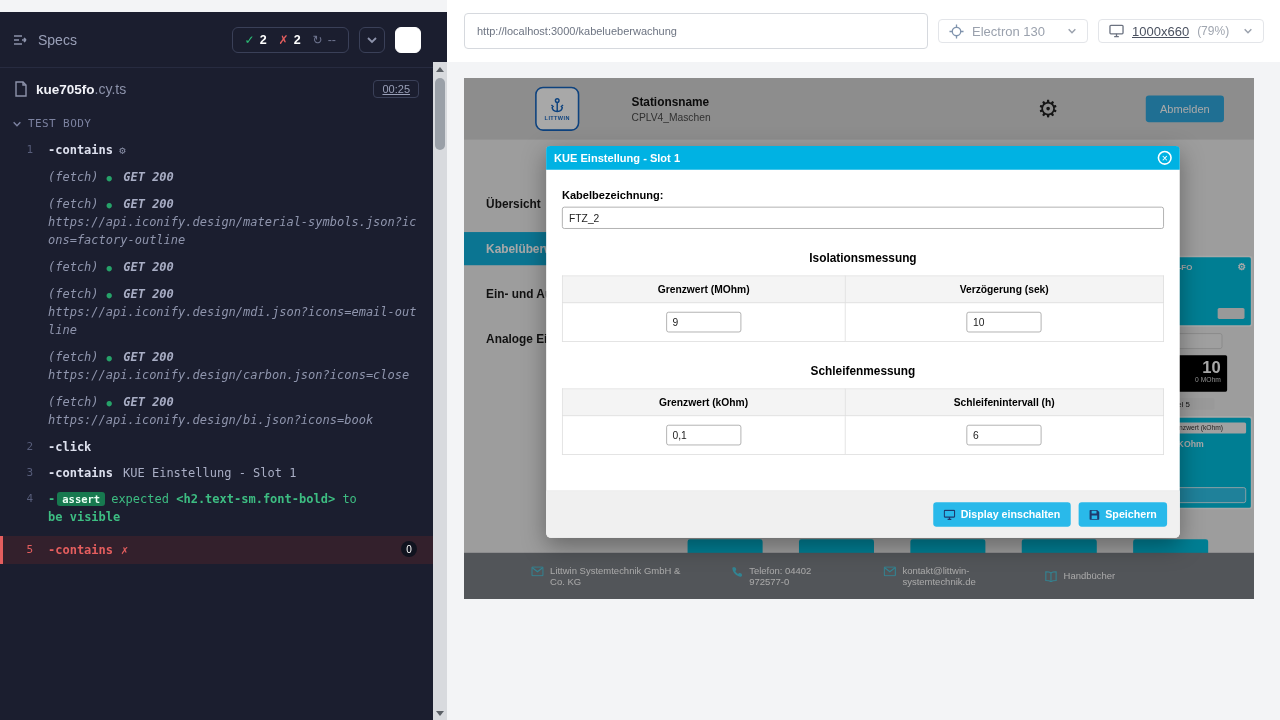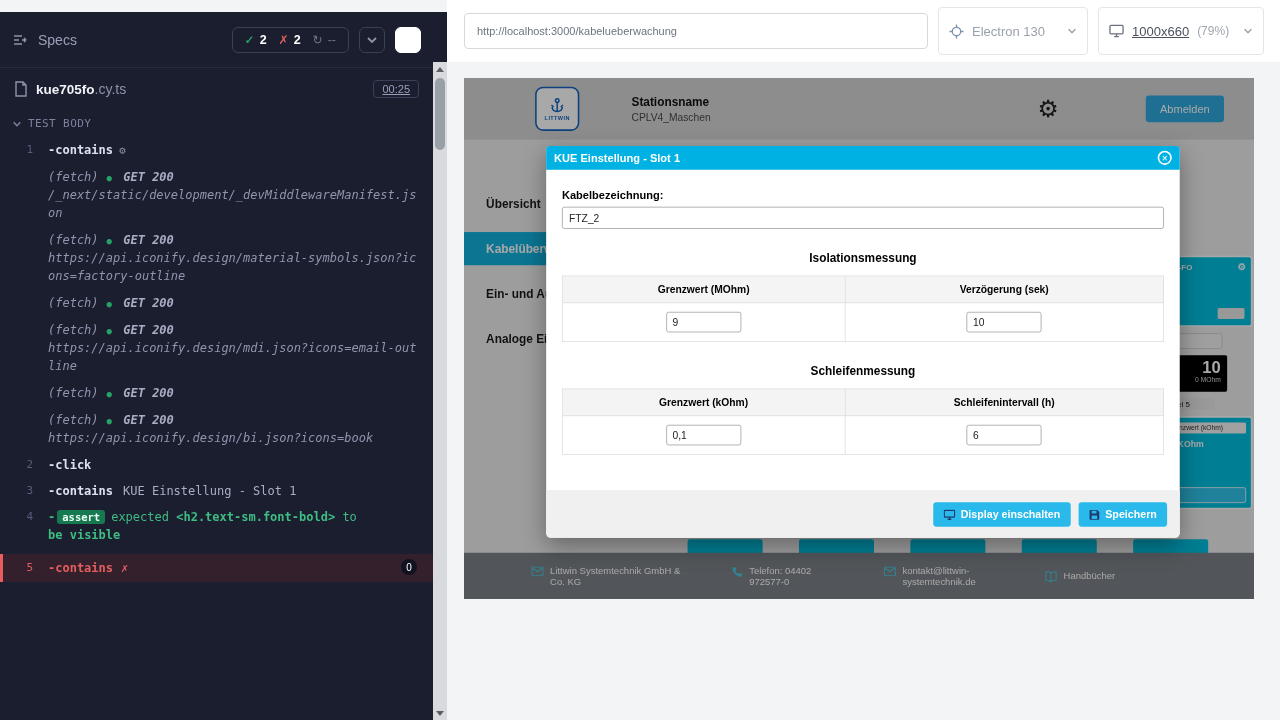--- a/index.html
+++ b/index.html
@@ -55,21 +55,21 @@
   .sb-arrow.up { top:0; }
   .sb-arrow.down { bottom:0; }
   .tri-up { width:0; height:0; border-left:4px solid transparent; border-right:4px solid transparent; border-bottom:5px solid #5b6066; }
   .tri-down { width:0; height:0; border-left:4px solid transparent; border-right:4px solid transparent; border-top:5px solid #5b6066; }
   .sb-thumb { position:absolute; left:2px; top:16px; width:10px; height:72px; background:#9aa0a8; border-radius:5px; }
 
   
   .right { position:absolute; left:447px; top:0; width:833px; height:720px; background:#f3f4f6; }
   .browser-bar { height:62px; background:#fff; display:flex; align-items:center; padding:0 16px 0 17px; }
   .url-input { width:464px; height:36px; border:1px solid #d6d9de; border-radius:4px; padding:0 12px; font-size:11px; color:#6d7482; background:#fff; font-family:"Liberation Sans",sans-serif; }
-  .ctrl { height:48px; border:1px solid #e3e5e9; border-radius:4px; display:flex; align-items:center; padding:0 10px; gap:8px; font-size:13px; cursor:pointer; background:#fff; }
+  .ctrl { height:24px; border:1px solid #e3e5e9; border-radius:4px; display:flex; align-items:center; padding:0 10px; gap:8px; font-size:13px; cursor:pointer; background:#fff; }
   .ctrl.browser { margin-left:auto; width:150px; color:#9aa1ad; }
   .ctrl.size { margin-left:10px; width:166px; }
   .vp-size { color:#4a5160;text-decoration:underline; }
   .vp-zoom { color:#a0a6b0; font-size:12px; }
   .chev { margin-left:auto; display:flex; color:#9aa1ad; }
 
   
   .aut-outer { position:absolute; left:17px; top:78px; width:790px; height:521px; overflow:hidden; }
   .aut { width:1000px; height:660px; transform:scale(0.79); transform-origin:0 0; position:relative; background:#efefef; }
   .app-header { position:absolute; top:0; left:0; width:100%; height:78px; background:#d7d7d7; display:flex; align-items:center; padding:0 24px; z-index:1; }
@@ -181,37 +181,37 @@
         <span>TEST BODY</span>
       </div>
 
       <div class="crow">
         <span class="cnum">1</span>
         <span class="cbody"><span class="cmd">-contains</span><span class="cgear">⚙</span></span>
       </div>
 
       <div class="crow fetch">
         <span class="cnum"></span>
-        <span class="cbody"><span class="flabel">(fetch)</span><span class="fdot">●</span> <span class="fstatus">GET 200</span><span class="furl">/_next/static/development/_devMiddlewareManifest.json</span></span>
+        <span class="cbody"><span class="flabel">(fetch)</span><span class="fdot">●</span> <span class="fstatus">GET 200</span></span>
       </div>
       <div class="crow fetch">
         <span class="cnum"></span>
         <span class="cbody"><span class="flabel">(fetch)</span><span class="fdot">●</span> <span class="fstatus">GET 200</span><span class="furl">https://api.iconify.design/material-symbols.json?icons=factory-outline</span></span>
       </div>
       <div class="crow fetch">
         <span class="cnum"></span>
         <span class="cbody"><span class="flabel">(fetch)</span><span class="fdot">●</span> <span class="fstatus">GET 200</span></span>
       </div>
       <div class="crow fetch">
         <span class="cnum"></span>
         <span class="cbody"><span class="flabel">(fetch)</span><span class="fdot">●</span> <span class="fstatus">GET 200</span><span class="furl">https://api.iconify.design/mdi.json?icons=email-outline</span></span>
       </div>
       <div class="crow fetch">
         <span class="cnum"></span>
-        <span class="cbody"><span class="flabel">(fetch)</span><span class="fdot">●</span> <span class="fstatus">GET 200</span></span>
+        <span class="cbody"><span class="flabel">(fetch)</span><span class="fdot">●</span> <span class="fstatus">GET 200</span><span class="furl">https://api.iconify.design/carbon.json?icons=close</span></span>
       </div>
       <div class="crow fetch">
         <span class="cnum"></span>
         <span class="cbody"><span class="flabel">(fetch)</span><span class="fdot">●</span> <span class="fstatus">GET 200</span><span class="furl">https://api.iconify.design/bi.json?icons=book</span></span>
       </div>
 
       <div class="crow">
         <span class="cnum">2</span>
         <span class="cbody"><span class="cmd">-click</span></span>
       </div>

